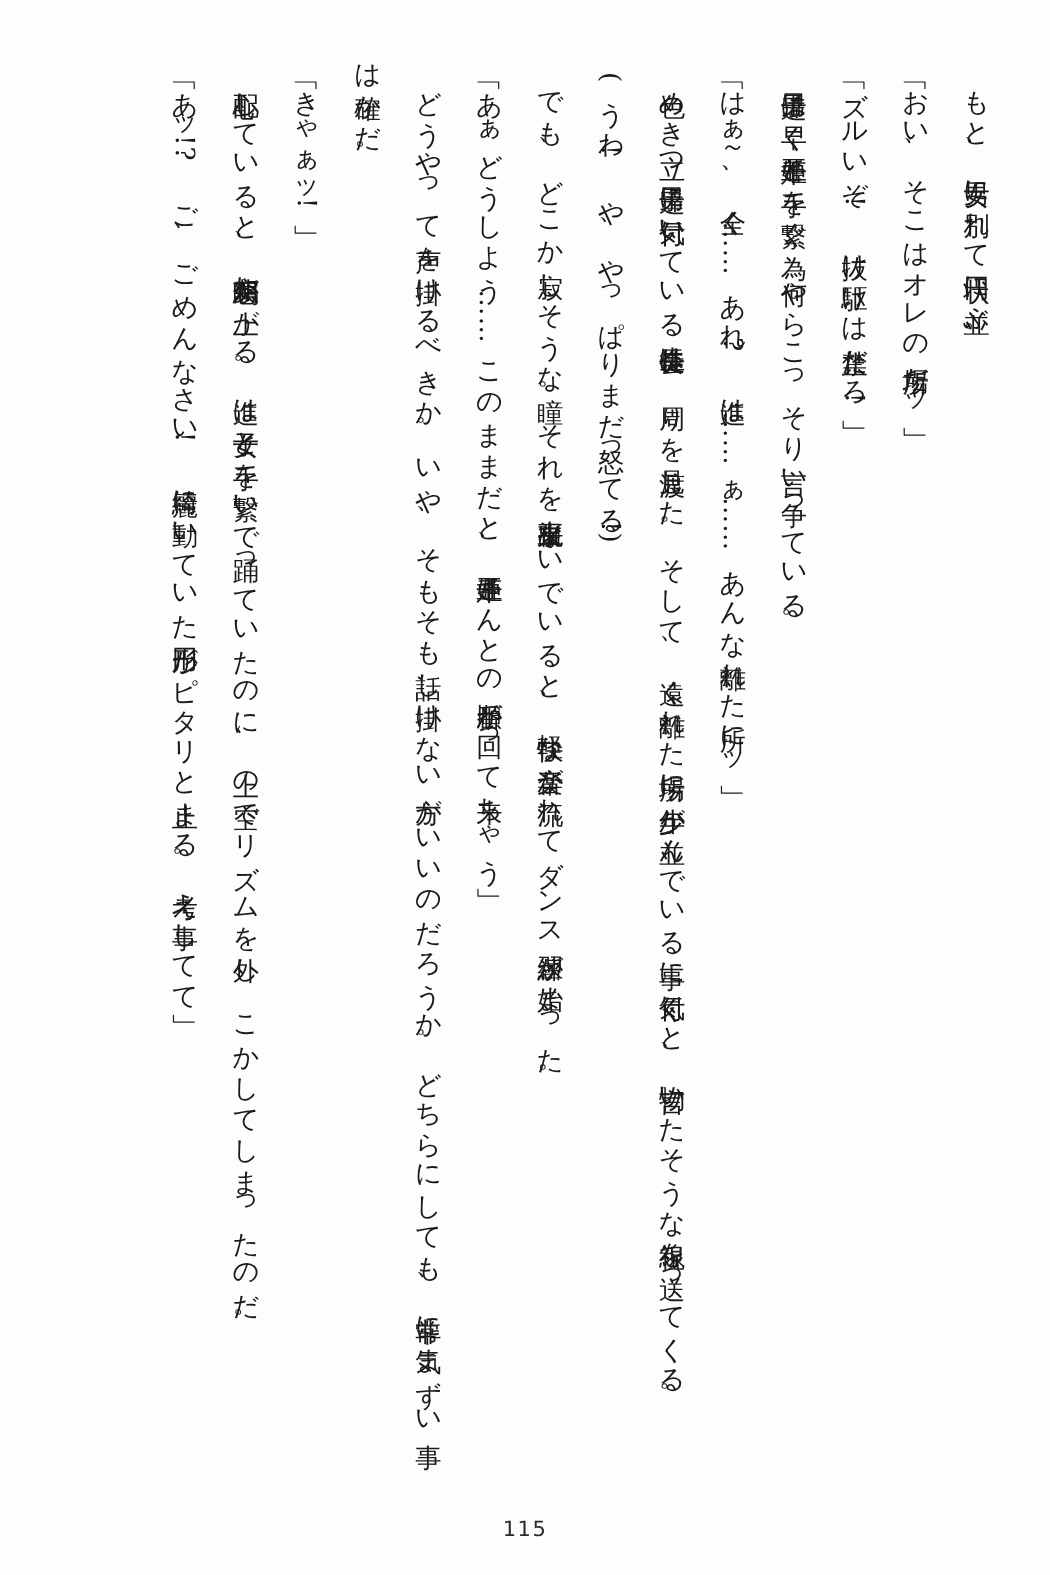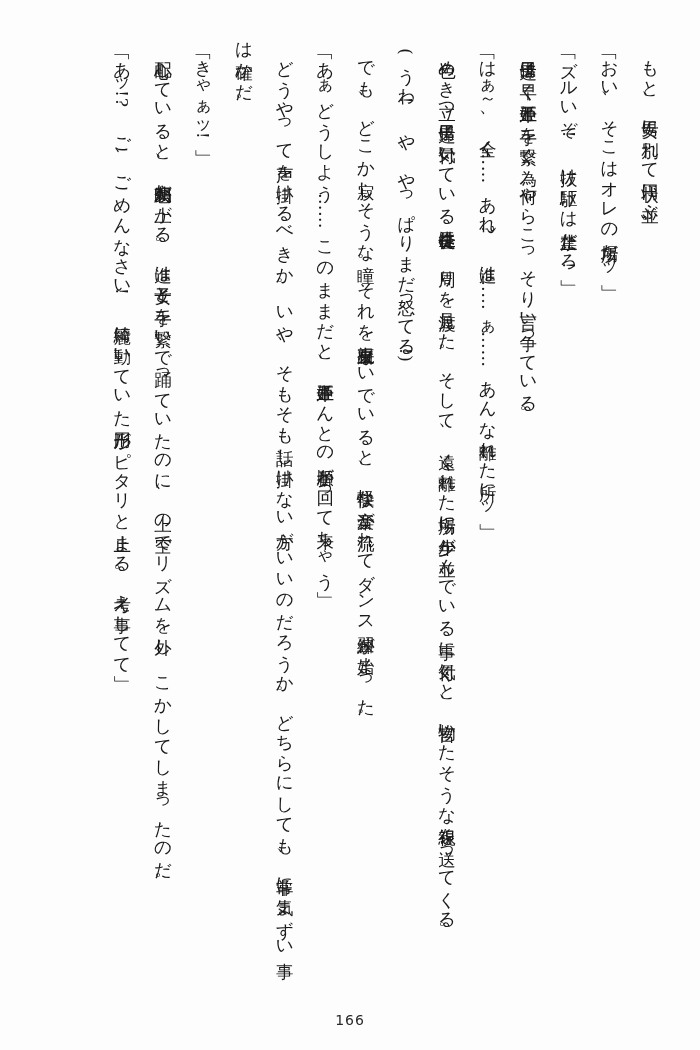--- a/index.html
+++ b/index.html
@@ -81,15 +81,15 @@
     <p class="para indent">色めき立つ男子達に気付いている生徒会長は、周りを見渡した。そして、遠く離れた場所に少年が並んでいる事に気付くと、物言いたそうな視線を送ってくる。</p>
     <p class="para indent">(うわ!　や、やっぱりまだ怒ってる!)</p>
     <p class="para indent">でも、どこか寂しそうな瞳。それを直視出来ないでいると、軽快な音楽が流れてダンス練習が始まった。</p>
     <p class="para indent">「あぁどうしよう……このままだと、千亜姫さんとの順番が回って来ちゃう」</p>
     <p class="para indent">どうやって声を掛けるべきか。いや、そもそも話し掛けない方がいいのだろうか。どちらにしても、非常に気まずい事は確かだ。</p>
     <p class="para indent">「きゃぁッ!」</p>
     <p class="para indent">心配していると、突如悲鳴が上がる。進は女子と手を繋いで踊っていたのに、上の空でリズムを外し、こかしてしまったのだ。</p>
     <p class="para indent">「あッ!?　ご、ごめんなさい!　綺麗に動いていた円形がピタリと止まる。考え事してて」</p>
   </div>
 
-  <div id="page-number">166</div>
+  <div id="page-number">115</div>
 
 </div>
 
 </body></html>

